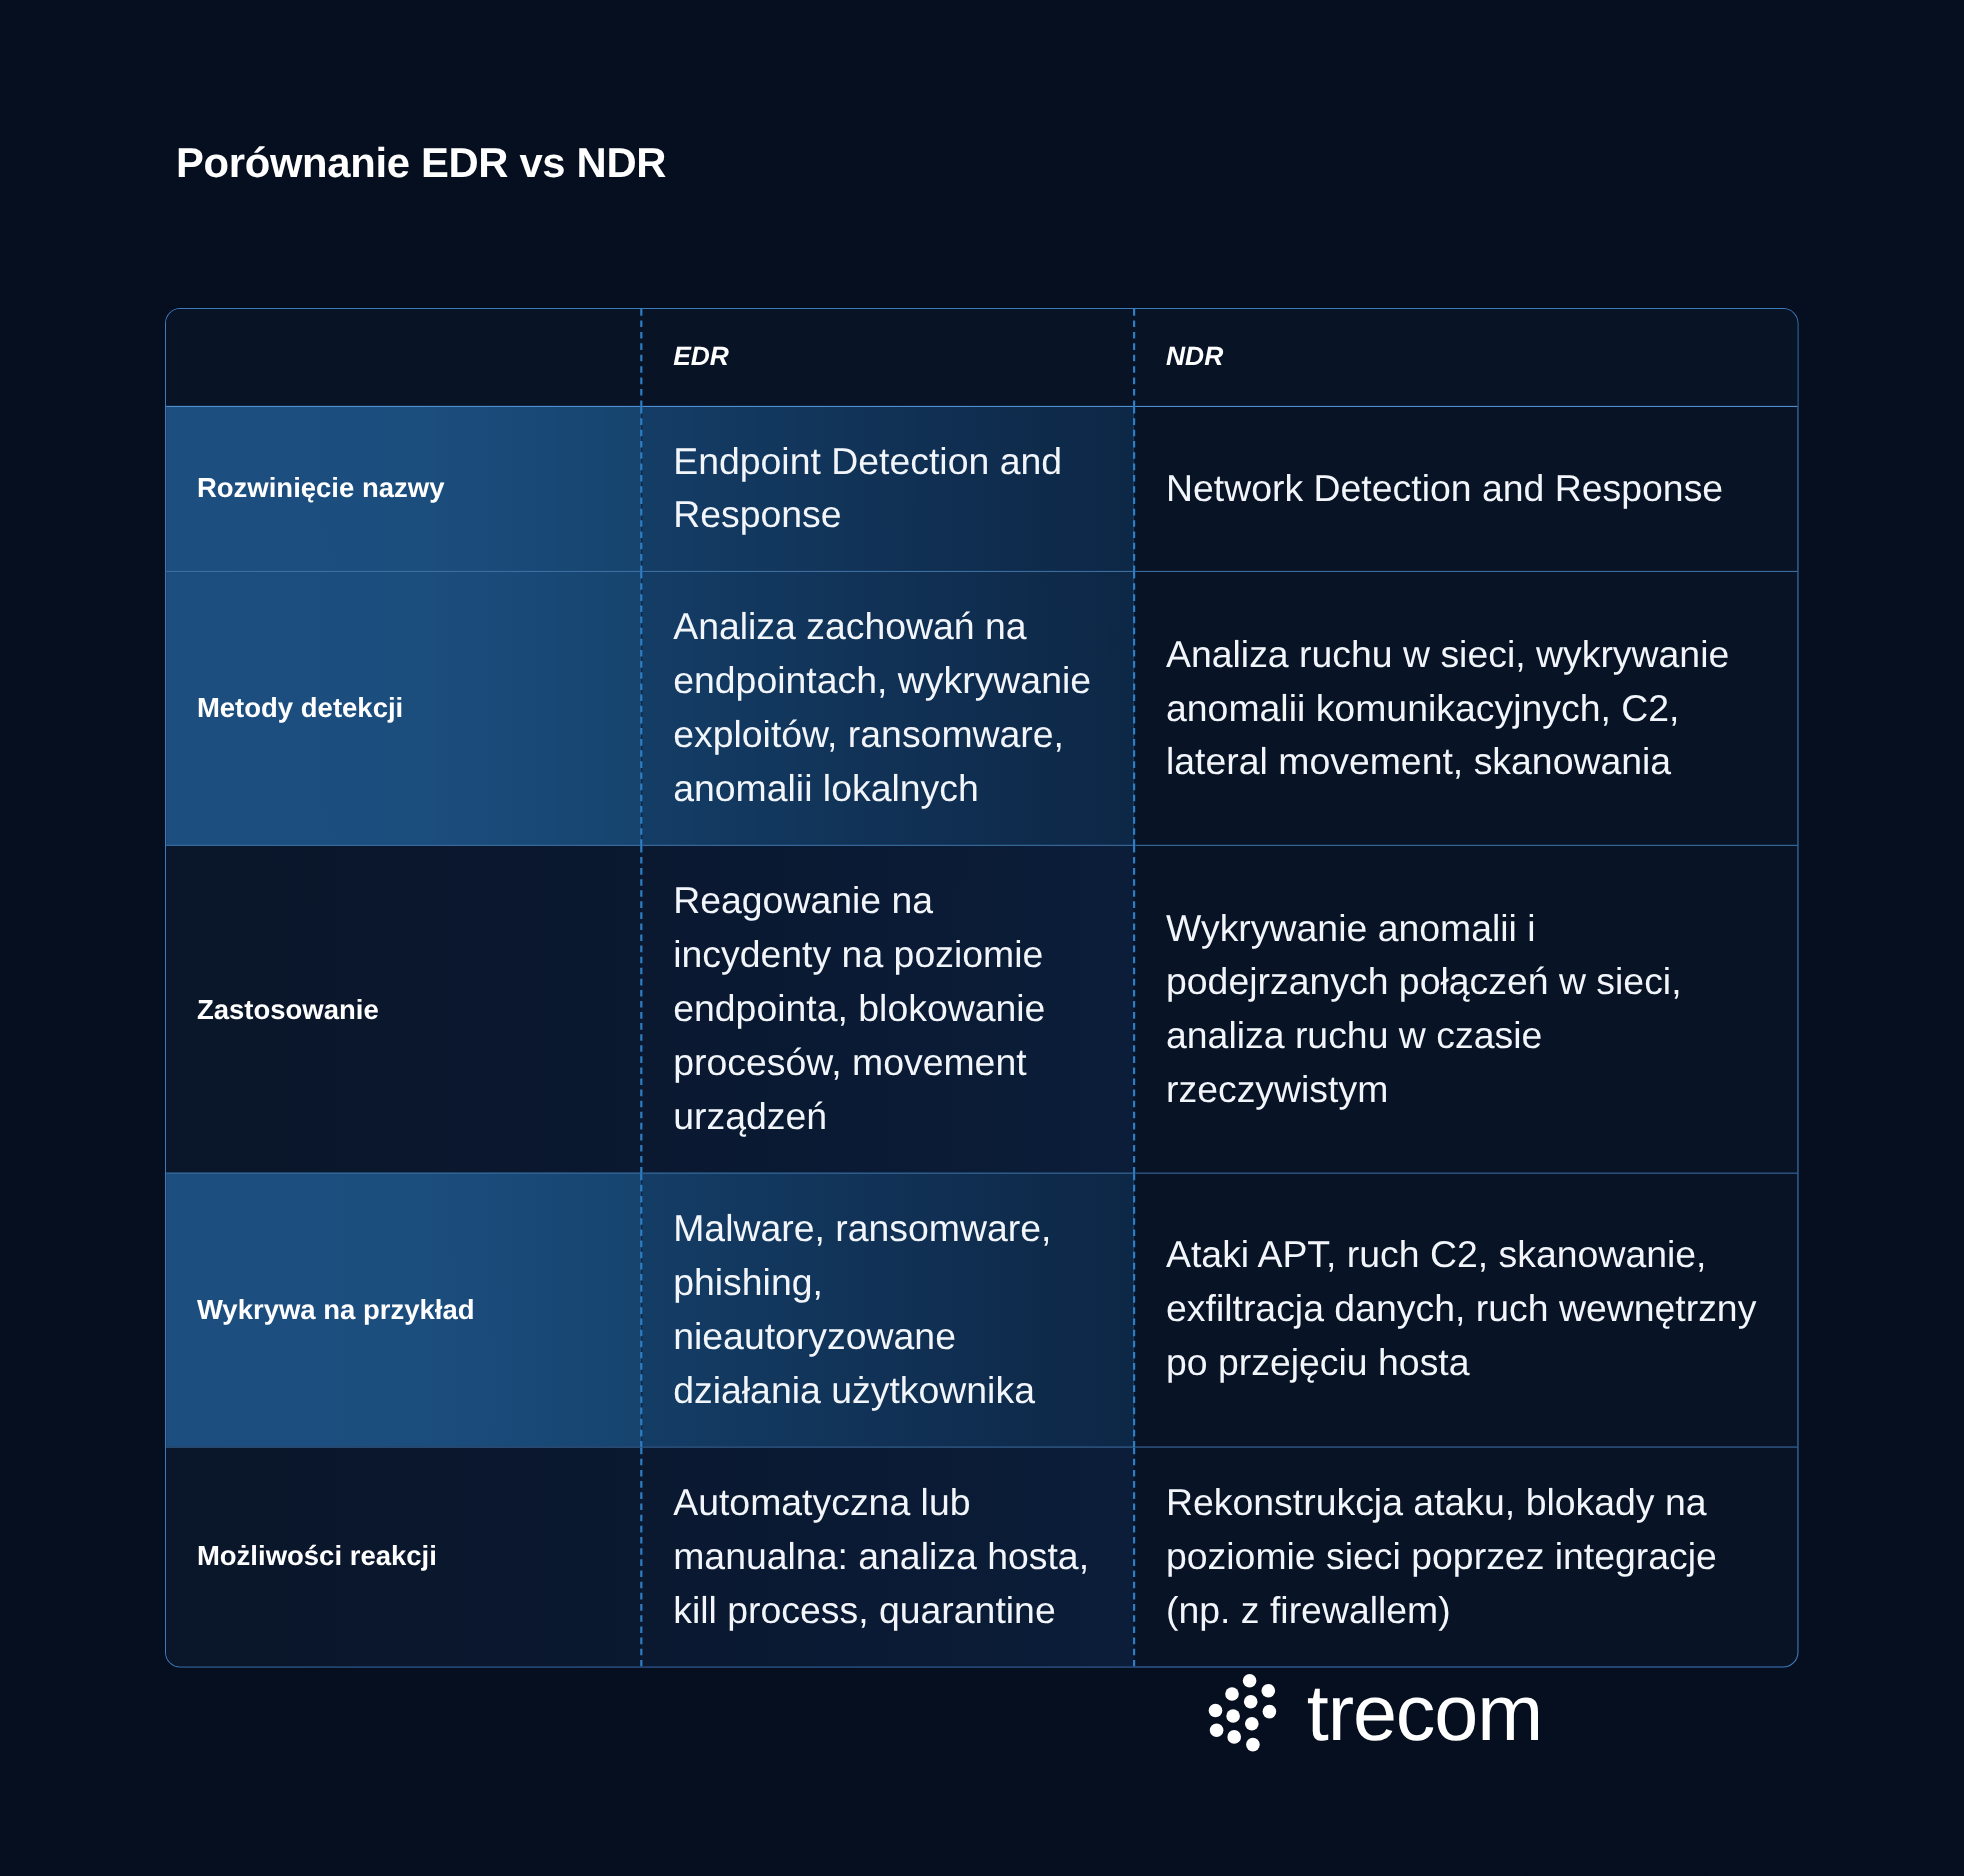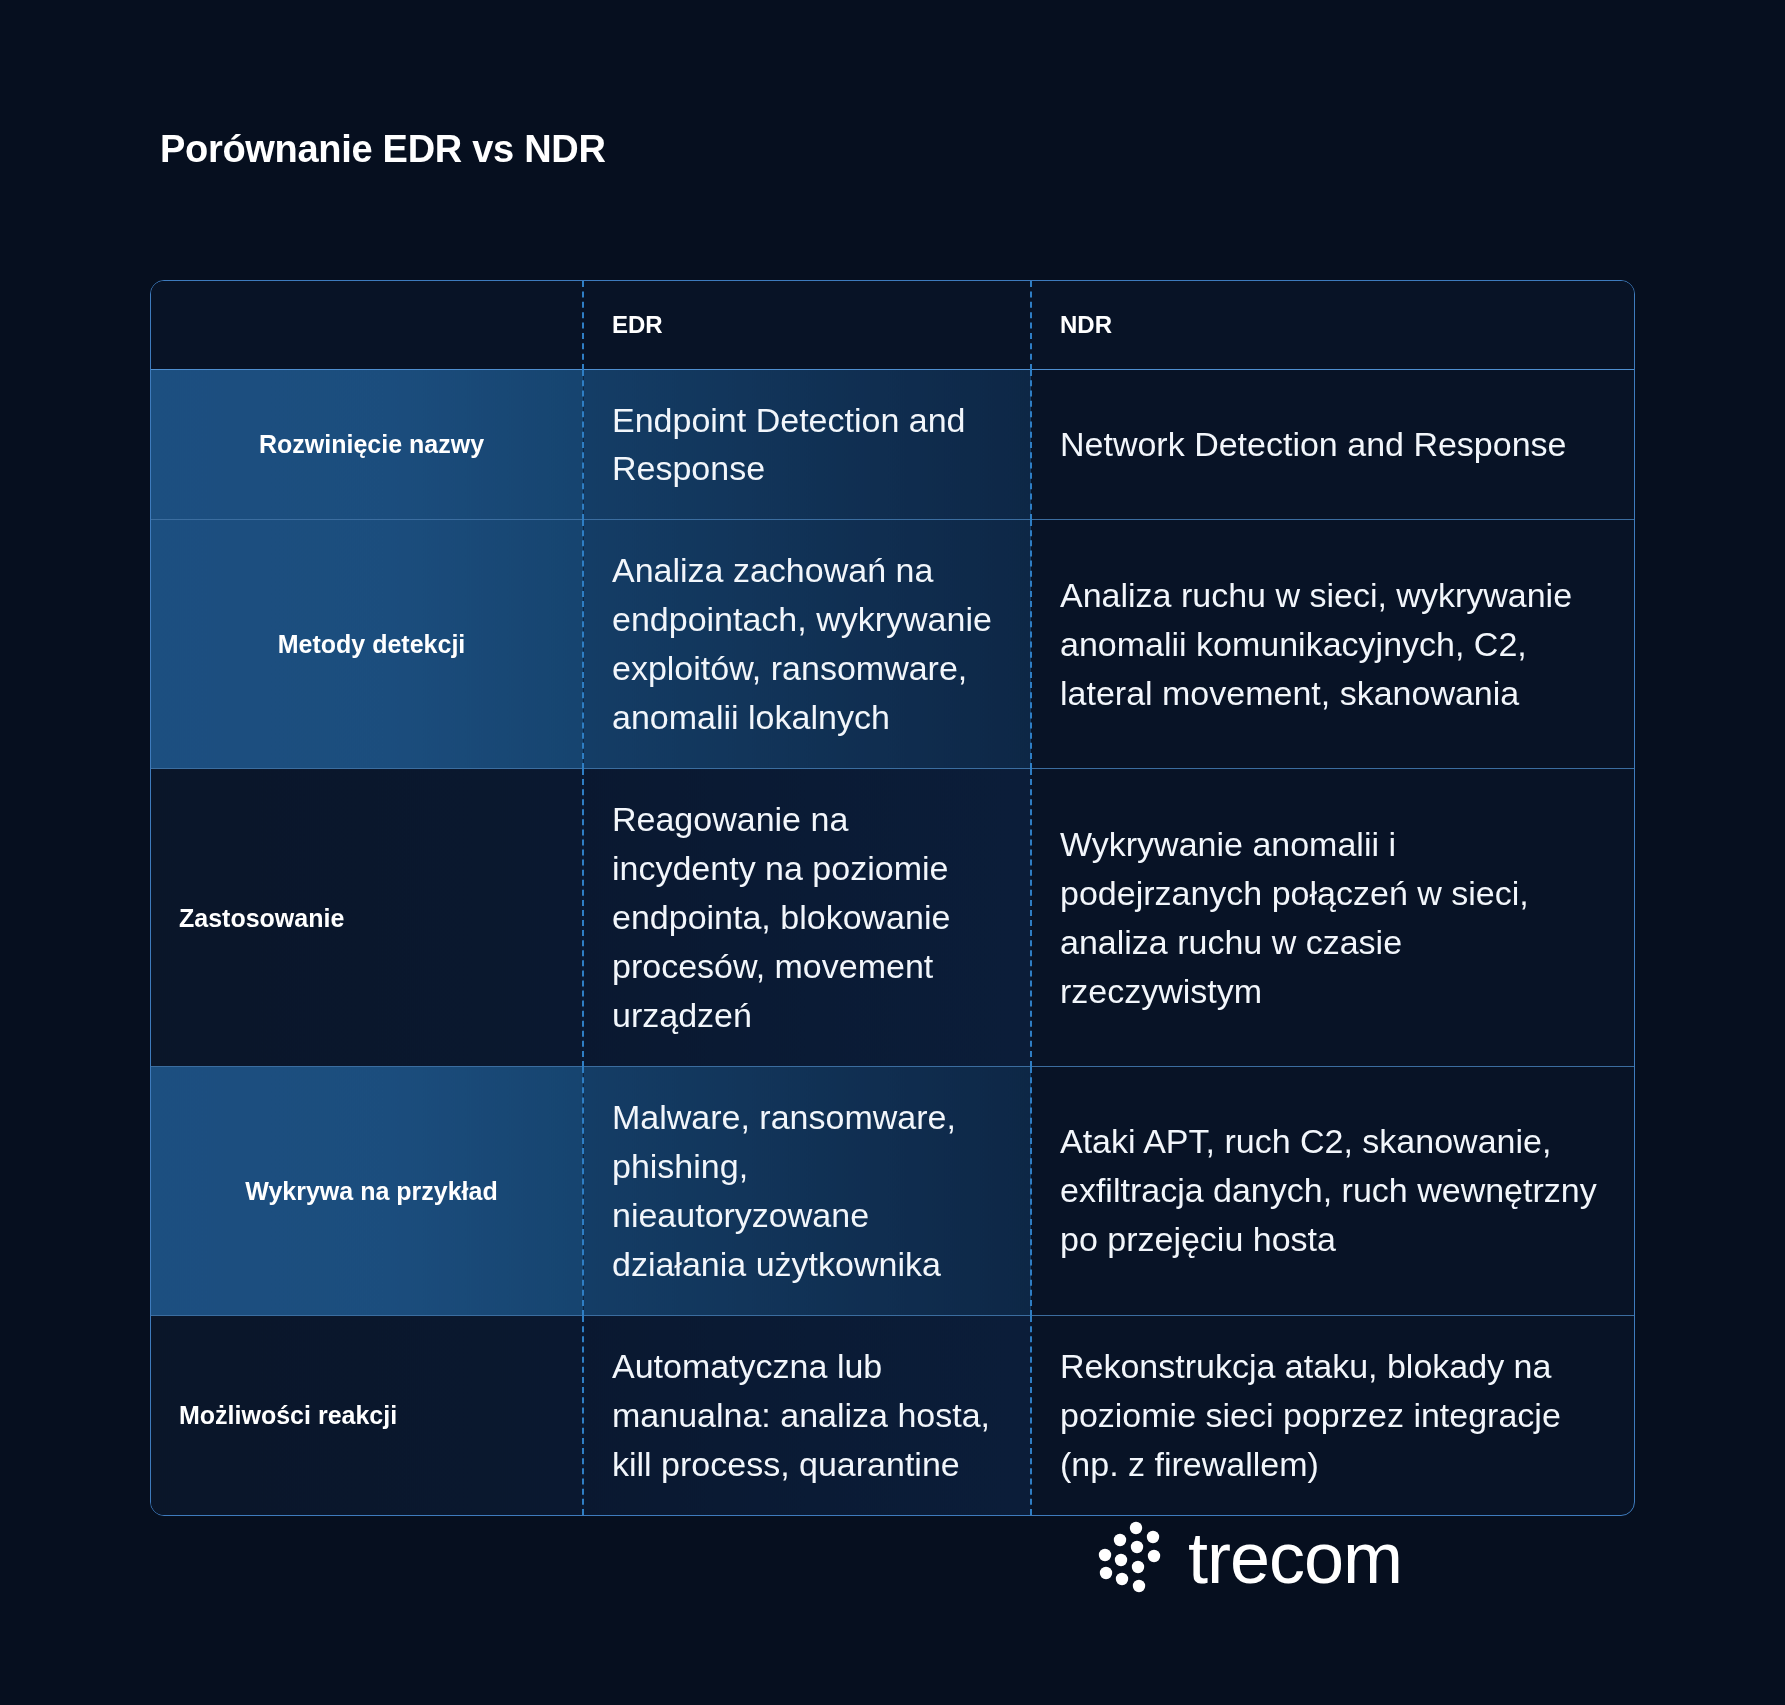--- a/index.html
+++ b/index.html
@@ -64,20 +64,21 @@
     font-size: 24px;
     font-weight: bold;
     color: #ffffff;
     border-bottom: 1px solid #4f8fd0;
   }
   thead th.h-label { padding-left: 28px; }
   thead th.h-edr,
   thead th.h-ndr {
     border-left: 2px dashed #2f7ec4;
     padding-left: 28px;
+    font-style: italic;
   }
 
   
   tbody tr { border-bottom: 1px solid #3b6d9f; }
   tbody tr:last-child { border-bottom: none; }
 
   tbody td {
     vertical-align: middle;
     padding: 26px 34px 26px 28px;
     font-size: 34px;
@@ -89,21 +90,21 @@
     font-weight: bold;
     font-size: 25px;
     color: #ffffff;
     padding-left: 28px;
     padding-right: 18px;
   }
   td.edr { border-left: 2px dashed #2f7ec4; }
   td.ndr { border-left: 2px dashed #2f7ec4; }
 
   
-  tr.band-on  td.lbl { background: linear-gradient(90deg, #1c4f80 0%, #1b4d7d 55%, #16446f 100%); text-align: center; }
+  tr.band-on  td.lbl { background: linear-gradient(90deg, #1c4f80 0%, #1b4d7d 55%, #16446f 100%); }
   tr.band-on  td.edr { background: linear-gradient(90deg, #143d66 0%, #102f52 60%, #0d2746 100%); }
   tr.band-on  td.ndr { background: linear-gradient(90deg, #0d2746 0%, #0d2banner 1%, #10304f 60%, #123a5f 100%); }
 
   tr.band-off td.lbl { background: linear-gradient(90deg, #0a1629 0%, #0a1830 100%); }
   tr.band-off td.edr { background: linear-gradient(90deg, #0a1830 0%, #0b1d39 100%); }
   tr.band-off td.ndr { background: linear-gradient(90deg, #0b1d39 0%, #0d2banner 1%, #0e2744 100%); }
 
   
   .logo {
     position: absolute;

